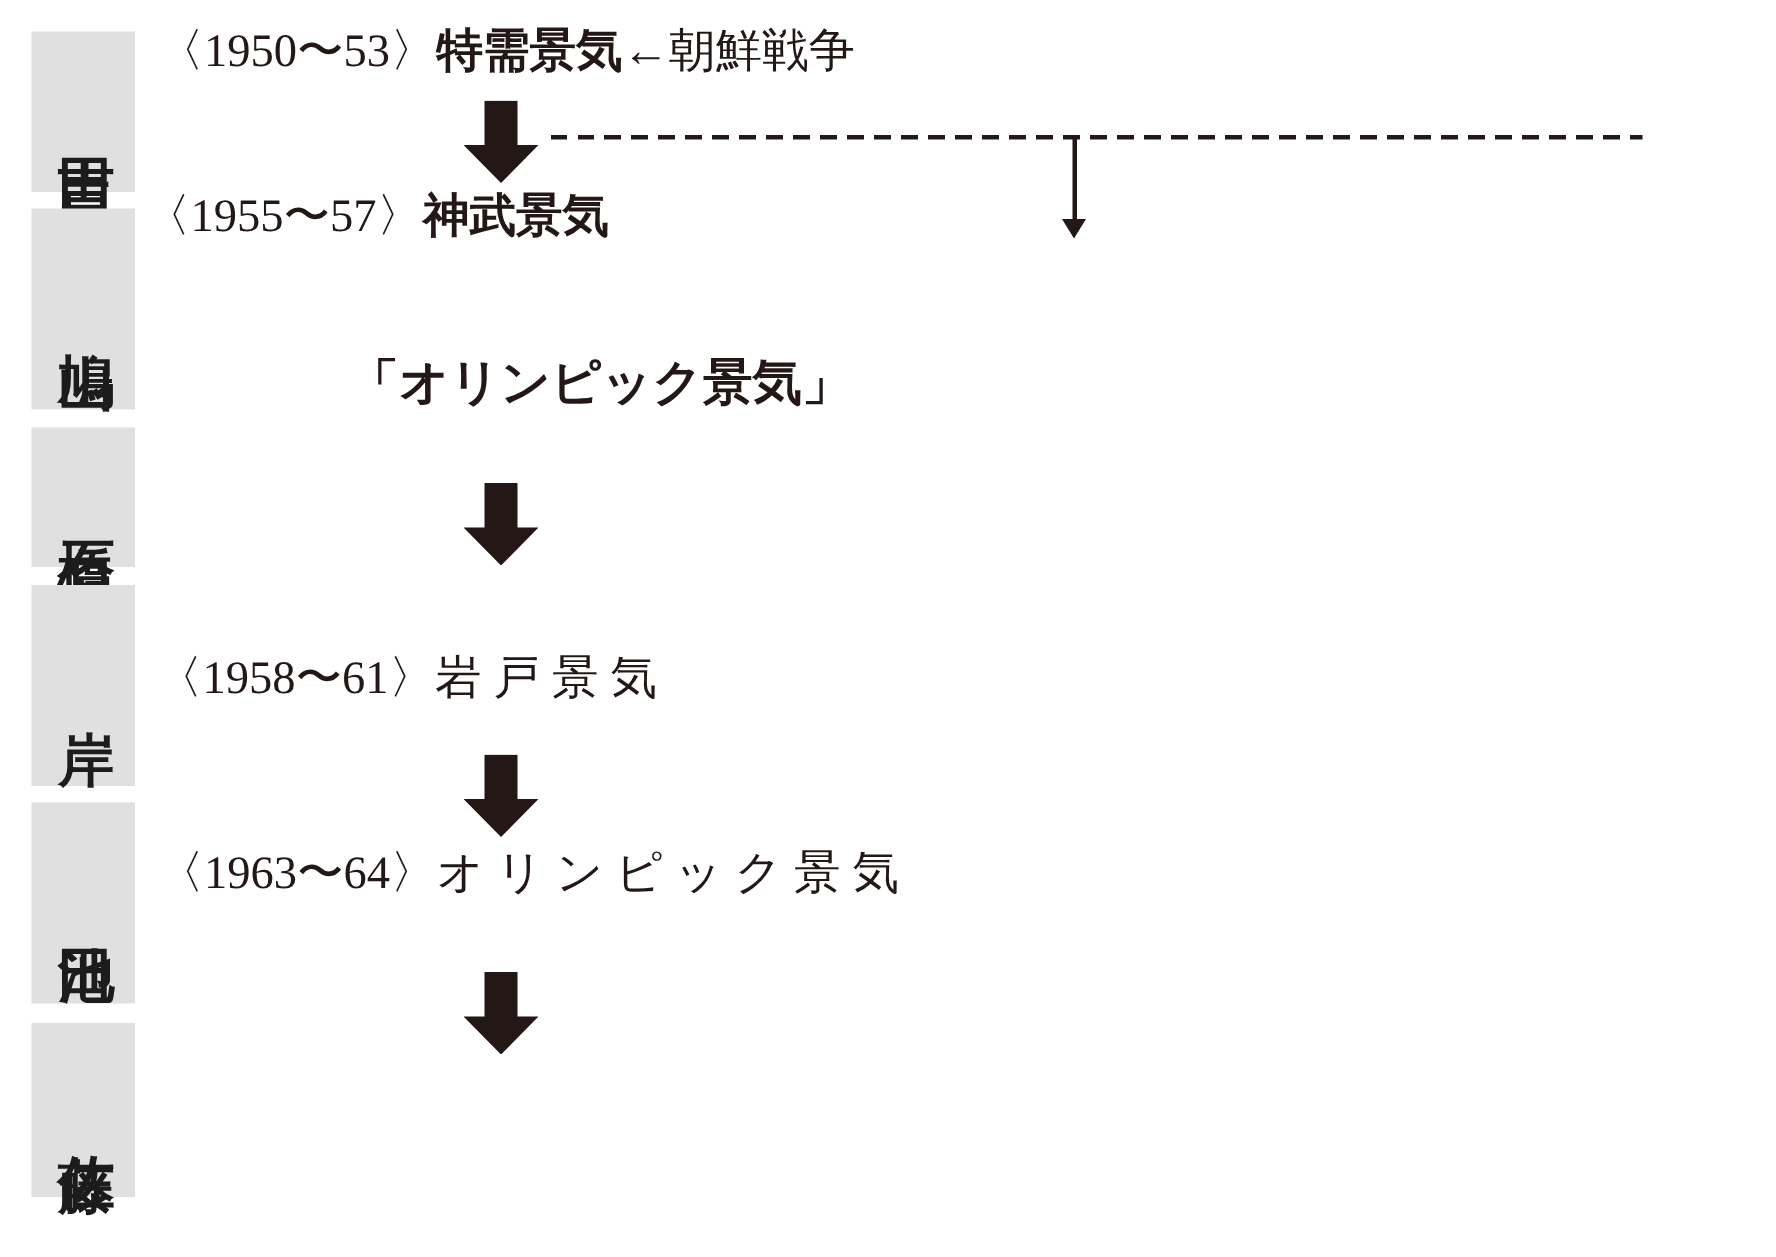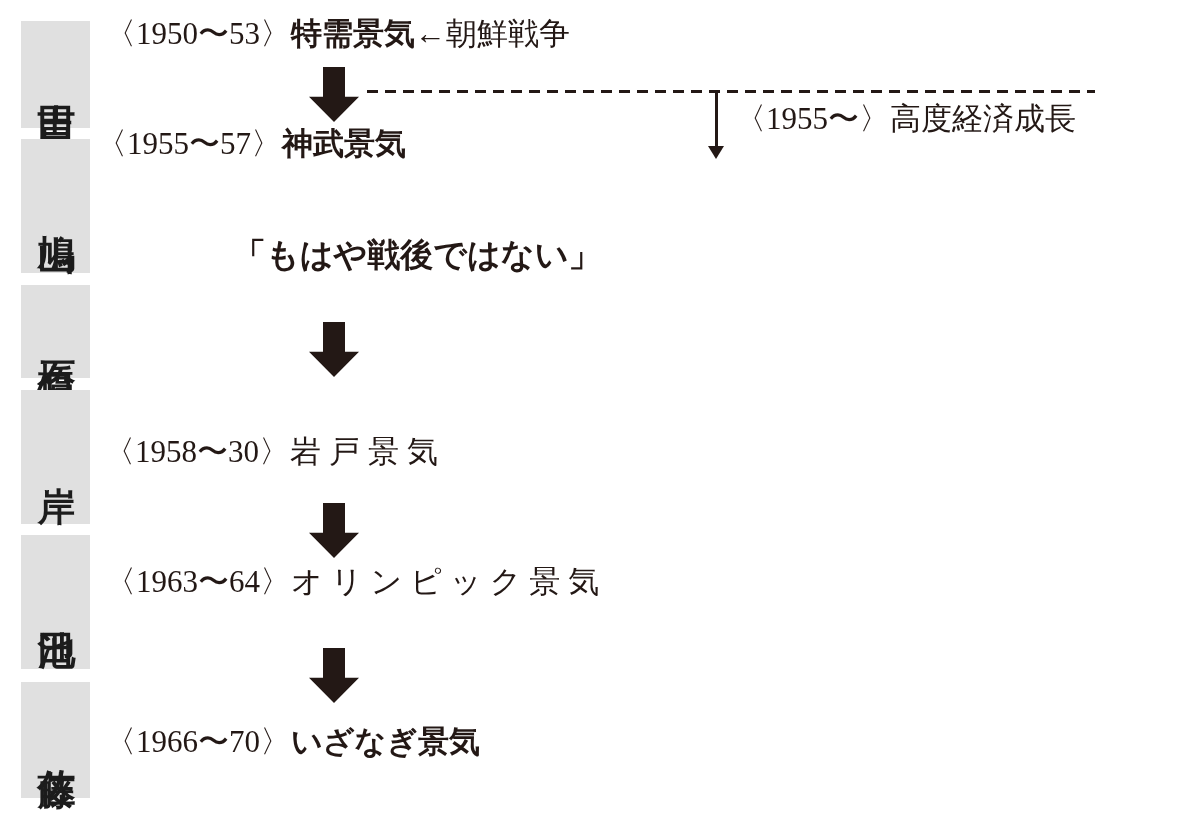--- a/index.html
+++ b/index.html
@@ -71,41 +71,37 @@
 
   <div class="row" style="left:105px;top:16px">
     <span>〈1950〜53〉</span><span class="gothic">特需景気</span><span>←朝鮮戦争</span>
   </div>
 
   <div class="big-arrow" style="left:309px;top:67px"></div>
 
   <div class="dash-line"></div>
   <div class="branch-line"></div>
   <div class="branch-head"></div>
-  <div class="row" style="left:735px;top:101px">〈1955〜〉高度経済成長</div>
 
   <div class="row" style="left:96px;top:126px">
     <span>〈1955〜57〉</span><span class="gothic">神武景気</span>
   </div>
 
 
-  <div class="row gothic" style="left:233px;top:236px;font-size:33px">「もはや戦後ではない」</div>
+  <div class="row gothic" style="left:233px;top:236px;font-size:33px">「オリンピック景気」</div>
 
   <div class="big-arrow" style="left:309px;top:322px"></div>
 
   <div class="row" style="left:104px;top:434px">
-    <span>〈1958〜30〉</span><span class="spaced">岩戸景気</span>
+    <span>〈1958〜61〉</span><span class="spaced">岩戸景気</span>
   </div>
 
   <div class="big-arrow" style="left:309px;top:503px"></div>
 
   <div class="row" style="left:105px;top:564px">
     <span>〈1963〜64〉</span><span class="spaced">オリンピック景気</span>
   </div>
 
   <div class="big-arrow" style="left:309px;top:648px"></div>
 
-  <div class="row" style="left:105px;top:724px">
-    <span>〈1966〜70〉</span><span class="gothic">いざなぎ景気</span>
-  </div>
 
 
 </div>
 
 </body></html>

